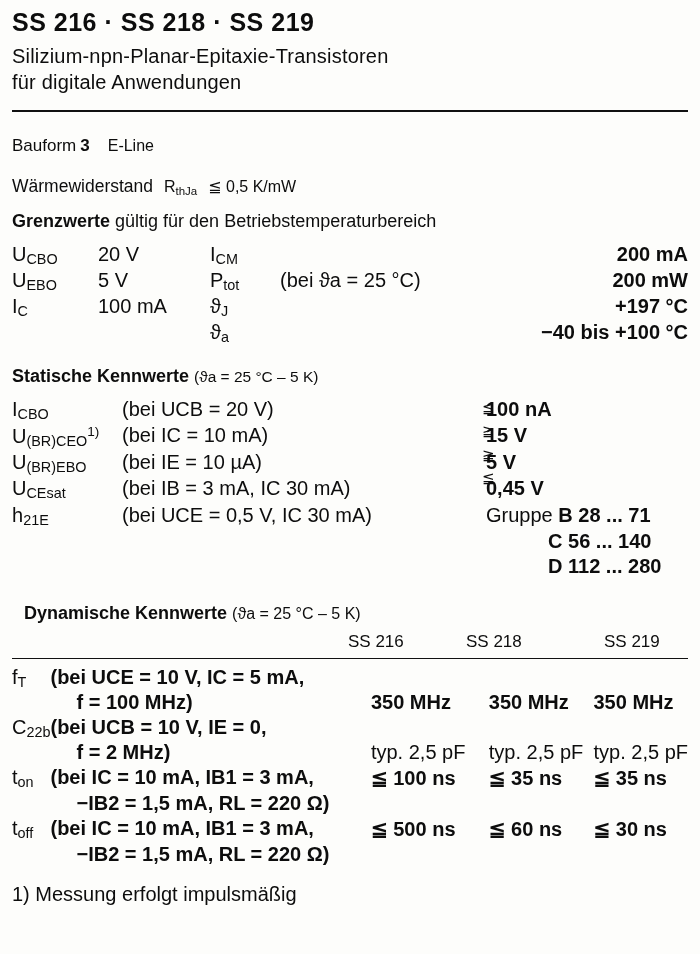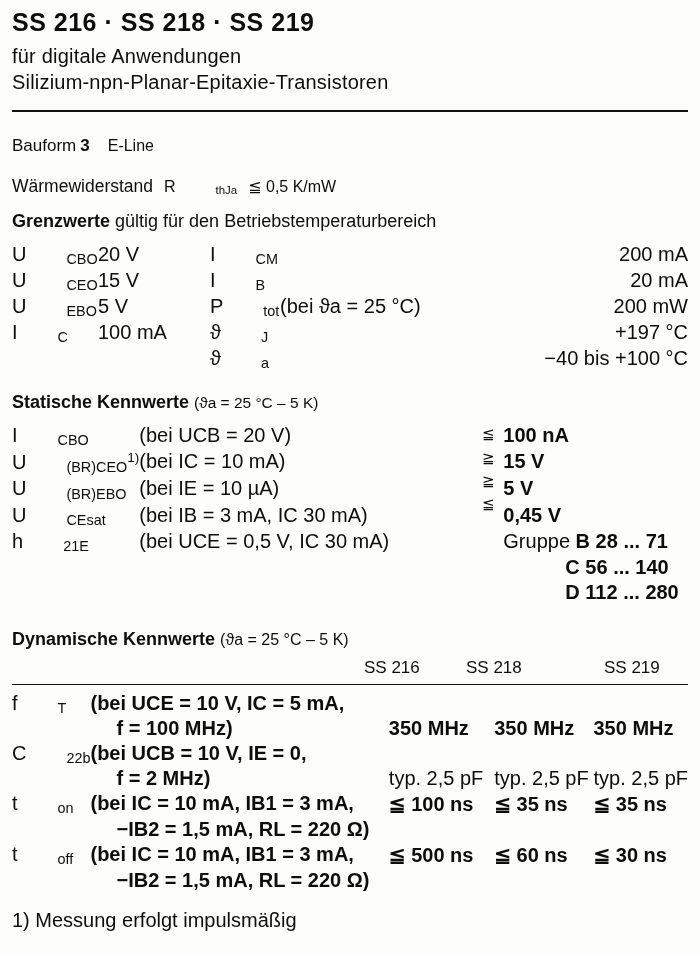--- a/index.html
+++ b/index.html
@@ -42,21 +42,20 @@
     letter-spacing: 0.2px;
   }
   hr.rule {
     border: none;
     border-top: 2px solid #111;
     margin: 14px 0 12px 0;
   }
   sub {
     font-size: 0.72em;
     vertical-align: -0.22em;
-    margin-left: 40px;
   }
   sup {
     font-size: 0.68em;
     vertical-align: 0.5em;
   }
   .sm { font-size: 0.86em; }
   .row-bauform {
     font-size: 17px;
     margin-bottom: 20px;
     margin-top: 24px;
@@ -84,46 +83,47 @@
   table.grid td {
     padding: 1px 0;
     vertical-align: top;
     white-space: nowrap;
   }
   .gw { width: 100%; margin-bottom: 20px; }
   .gw td.c1 { width: 86px; }
   .gw td.c2 { width: 112px; }
   .gw td.c3 { width: 70px; }
   .gw td.c4 { width: 200px; }
-  .gw td.c5 { text-align: right; font-weight: normal; }
+  .gw td.c5 { text-align: right; font-weight: bold; }
 
   
   .stat { width: 100%; margin-bottom: 4px; font-size: 16.5px; }
   .stat td { padding: 1px 0; vertical-align: top; white-space: nowrap; }
   .stat td.p1 { width: 110px; }
   .stat td.p2 { width: 330px; }
   .stat td.p3 { width: 34px; text-align: center; }
   .stat td.p4 { font-weight: bold; }
 
   .dyn-head {
     font-size: 18px;
     font-weight: bold;
     margin-top: 24px;
     margin-bottom: 8px;
+    margin-left: 12px;
   }
   .dyn-head .norm { font-weight: normal; font-size: 16px; }
 
   .dyn-cols {
     font-size: 17px;
     margin: 6px 0 4px 0;
     position: relative;
     height: 22px;
   }
   .dyn-cols span { position: absolute; }
-  .dc1 { left: 352px; }
+  .dc1 { left: 336px; }
   .dc2 { left: 454px; text-align: right; }
   .dc3 { left: 592px; }
 
   hr.thin {
     border: none;
     border-top: 1.6px solid #111;
     margin: 4px 0 6px 0;
   }
   .dyn { width: 100%; font-size: 16.5px; }
   .dyn td { padding: 0px 0; vertical-align: top; white-space: nowrap; }
@@ -148,22 +148,22 @@
     letter-spacing: -1px;
   }
 </style>
 </head>
 <body>
 
 <div class="page">
   <div class="inner">
 
     <div class="title">SS 216 · SS 218 · SS 219</div>
+    <div class="subtitle">Silizium-npn-Planar-Epitaxie-Transistoren</div>
     <div class="subtitle">für digitale Anwendungen</div>
-    <div class="subtitle">Silizium-npn-Planar-Epitaxie-Transistoren</div>
 
     <hr class="rule">
 
     <div class="row-bauform">
       <span>Bauform</span><span class="num">3</span><span class="eline">E-Line</span>
     </div>
 
     <div class="row-waerme">
       <span class="lbl">Wärmewiderstand</span>
       <span class="val"><span>R</span><sub>thJa</sub></span>
@@ -178,27 +178,20 @@
     <table class="grid gw">
       <tbody>
           <tr>
         <td class="c1"><span>U</span><sub>CBO</sub></td>
         <td class="c2">20 V</td>
         <td class="c3"><span>I</span><sub>CM</sub></td>
         <td class="c4"></td>
         <td class="c5">200 mA</td>
       </tr>
       <tr>
-        <td class="c1"><span>U</span><sub>CEO</sub></td>
-        <td class="c2">15 V</td>
-        <td class="c3"><span>I</span><sub>B</sub></td>
-        <td class="c4"></td>
-        <td class="c5">20 mA</td>
-      </tr>
-      <tr>
         <td class="c1"><span>U</span><sub>EBO</sub></td>
         <td class="c2">5 V</td>
         <td class="c3"><span>P</span><sub>tot</sub></td>
         <td class="c4">(bei ϑa = 25 °C)</td>
         <td class="c5">200 mW</td>
       </tr>
       <tr>
         <td class="c1"><span>I</span><sub>C</sub></td>
         <td class="c2">100 mA</td>
         <td class="c3"><span>ϑ</span><sub>J</sub></td>

